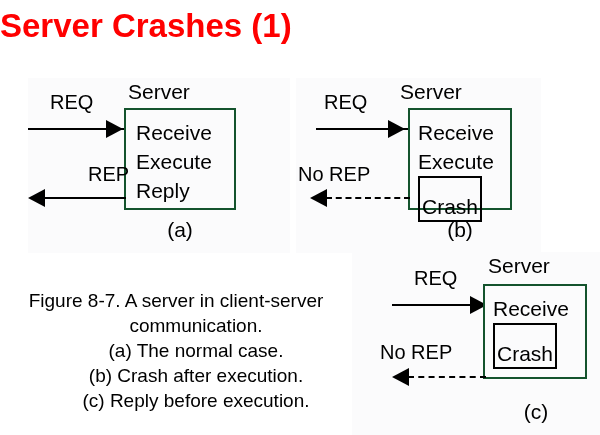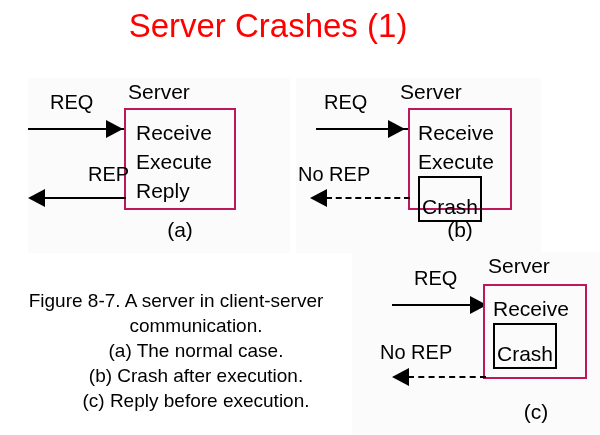--- a/index.html
+++ b/index.html
@@ -15,41 +15,41 @@
     font-family: "Liberation Sans", sans-serif;
     color: #000000;
   }
 
   
   .slide-title {
     position: absolute;
     left: 0;
     top: 6px;
     width: 536px;
-    text-align: center;
+    text-align: left;
     font-size: 33px;
     line-height: 40px;
-    font-weight: normal;
+    font-weight: bold;
     color: #ff0000;
     letter-spacing: 0px;
   }
 
   
   .panel {
     position: absolute;
     background: #fbfbfc;
   }
   #panel-a { left: 28px;  top: 78px;  width: 262px; height: 175px; }
   #panel-b { left: 296px; top: 78px;  width: 245px; height: 175px; }
   #panel-c { left: 352px; top: 252px; width: 248px; height: 183px; }
 
   
   .server-box {
     position: absolute;
-    border: 2px solid #be185d;
+    border: 2px solid #14532d;
     background: #fbfbfc;
     box-sizing: border-box;
   }
   .server-label {
     position: absolute;
     font-size: 21px;
     line-height: 24px;
     white-space: nowrap;
   }
   .step-list {

